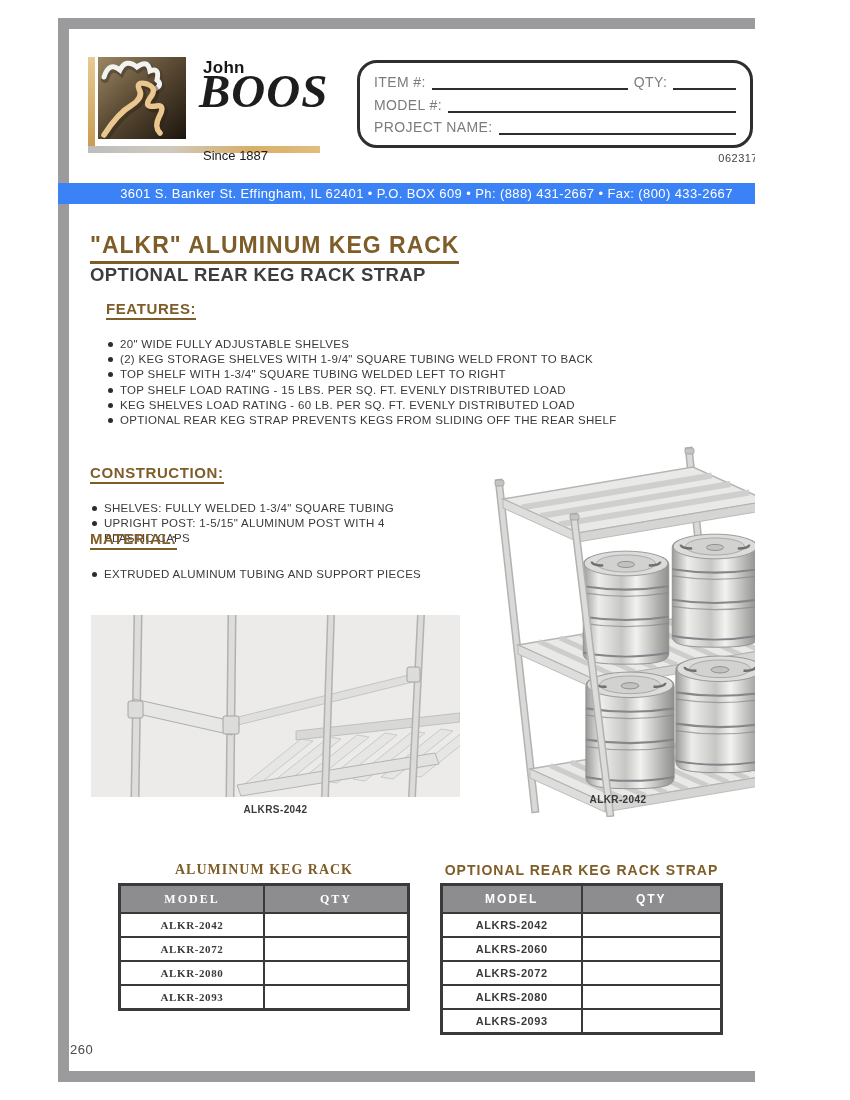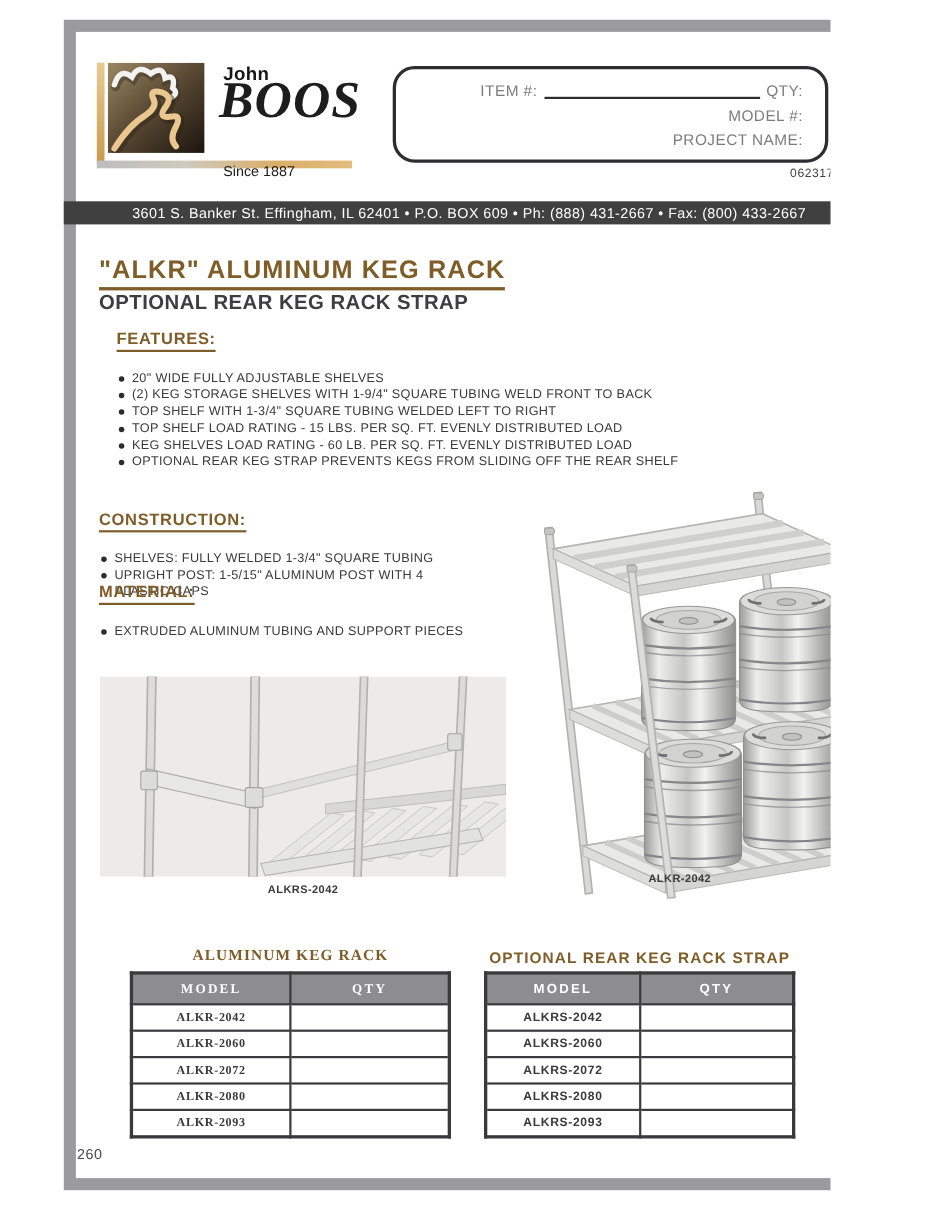--- a/index.html
+++ b/index.html
@@ -12,30 +12,30 @@
              background:linear-gradient(#e7cb92,#c89a4e);}
   .logo-square{position:absolute;left:98px;top:57px;width:88px;height:82px;}
   .logo-hbar{position:absolute;left:88px;top:146px;width:232px;height:7px;
              background:linear-gradient(90deg,#bdbdbd,#cfcabd 35%,#d9ae68 70%,#e2bd7d);}
   .brand-john{position:absolute;left:203px;top:58px;font-size:17px;font-weight:bold;color:#161616;letter-spacing:0.3px;}
   .brand-boos{position:absolute;left:199px;top:64px;font-family:"Liberation Serif",serif;
               font-style:italic;font-weight:bold;font-size:47px;color:#1d1d1d;letter-spacing:1px;}
   .brand-since{position:absolute;left:203px;top:121px;font-size:13px;color:#1b1b1b;margin-top:27px;}
   .order-box{position:absolute;left:357px;top:60px;width:396px;height:88px;
              border:3px solid #2e2e30;border-radius:20px;box-sizing:border-box;
-             display:flex;flex-direction:column;justify-content:space-evenly;padding:4px 14px;align-items:flex-end;}
+             display:flex;flex-direction:column;justify-content:space-evenly;padding:4px 14px;}
   .order-row{display:flex;align-items:flex-end;gap:6px;}
   .order-label{font-size:14px;color:#7c7c7e;letter-spacing:0.4px;white-space:nowrap;}
   .order-line{border-bottom:2px solid #2e2e30;height:15px;}
   .line-item{width:196px;}
   .line-qty{flex:1;}
   .line-wide{flex:1;}
   .doc-number{position:absolute;left:618px;top:152px;width:140px;text-align:right;
               font-size:11px;color:#3f3f41;letter-spacing:0.5px;}
-  .addr-bar{position:absolute;left:58px;top:183px;width:737px;height:21px;background:#404040;
+  .addr-bar{position:absolute;left:58px;top:183px;width:737px;height:21px;background:#3b82f6;
             color:#fff;font-size:13px;letter-spacing:0.4px;display:flex;align-items:center;justify-content:center;white-space:nowrap;}
   
   .title{position:absolute;left:90px;top:232px;font-size:23px;font-weight:bold;color:#7f5d28;
          letter-spacing:1px;border-bottom:3px solid #7f5d28;padding-bottom:2px;}
   .subtitle{position:absolute;left:90px;top:264px;font-size:18.5px;font-weight:bold;color:#3e3e40;letter-spacing:0.4px;}
   .section{position:absolute;left:90px;}
   .sec-features{top:300px;width:600px;margin-left:16px;}
   .sec-construction{top:464px;width:316px;}
   .sec-material{top:530px;width:420px;}
   .sec-head{display:inline-block;font-size:15px;font-weight:bold;color:#7f5d28;
@@ -289,24 +289,20 @@
           <th>QTY</th>
         </tr>
       </thead>
       <tbody>
 
           <tr>
             <td>ALKR-2042</td>
             <td></td>
           </tr>
 
-          <tr>
-            <td>ALKR-2060</td>
-            <td></td>
-          </tr>
 
           <tr>
             <td>ALKR-2072</td>
             <td></td>
           </tr>
 
           <tr>
             <td>ALKR-2080</td>
             <td></td>
           </tr>

